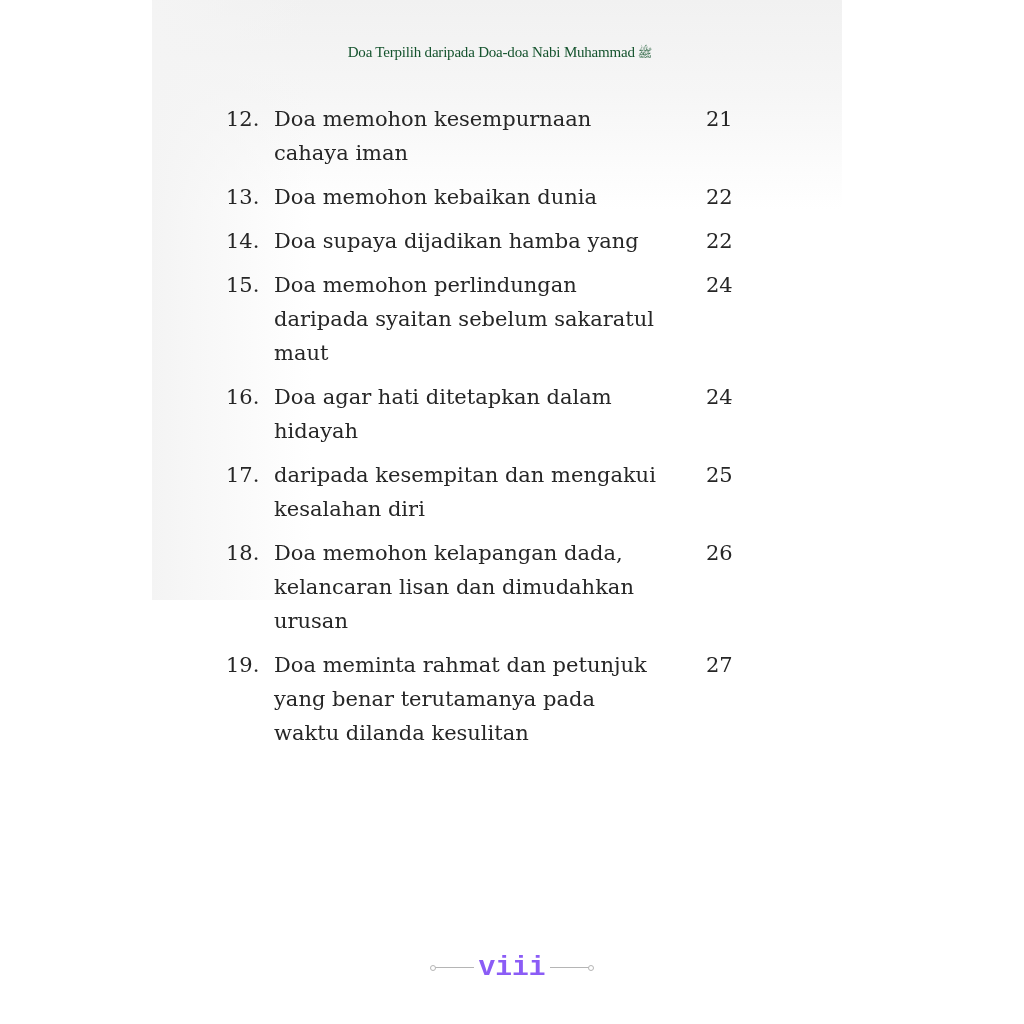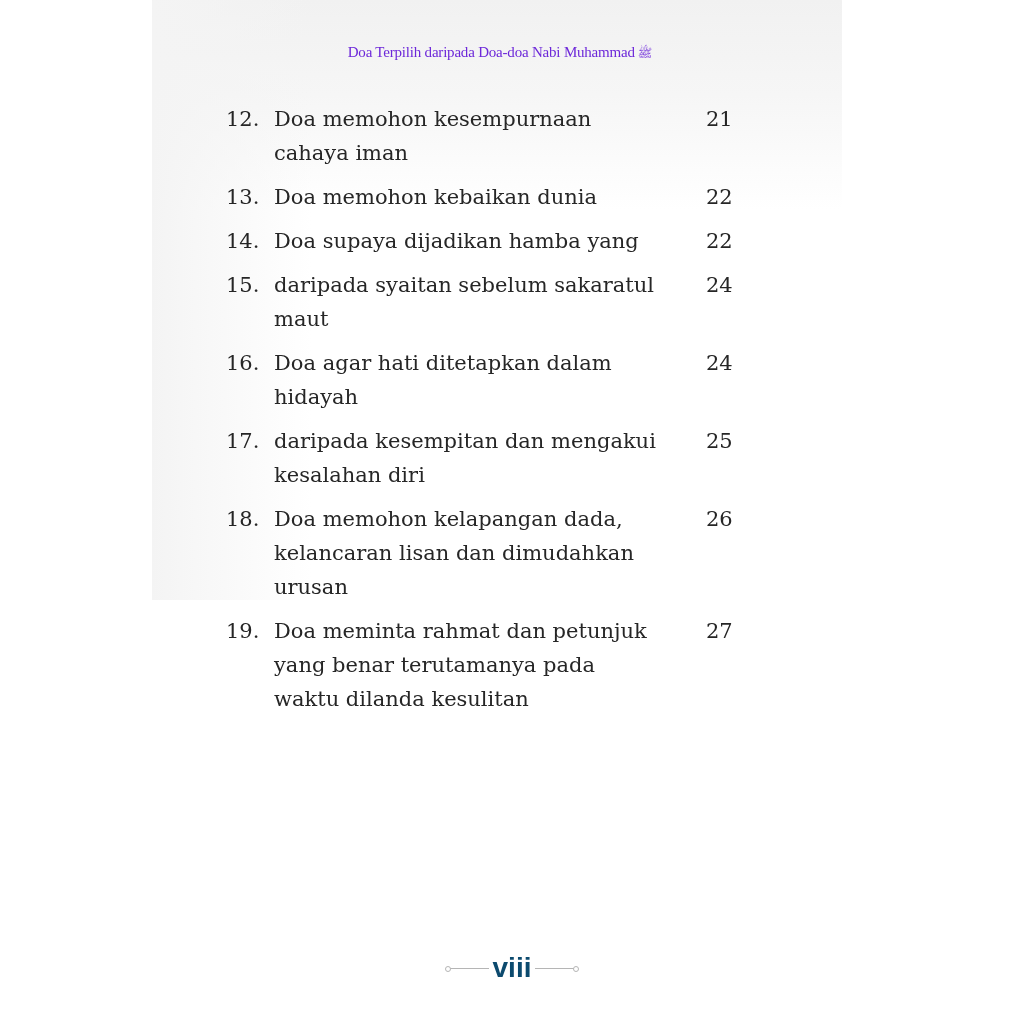--- a/index.html
+++ b/index.html
@@ -15,21 +15,21 @@
       background: linear-gradient(180deg, #f1f1f1 0%, #f6f6f6 45%, rgba(255,255,255,0) 100%);
     }
     .page-wash::before {
       content: ""; position: absolute; left: 0; top: 0; width: 160px; height: 600px;
       background: linear-gradient(90deg, #f4f4f4 0%, rgba(255,255,255,0) 100%);
     }
     .running-header {
       position: absolute; top: 44px; left: 300px; width: 400px;
       text-align: center;
       font-family: "Liberation Serif", serif;
-      font-size: 15px; color: #6d28d9; letter-spacing: -0.2px;
+      font-size: 15px; color: #14532d; letter-spacing: -0.2px;
     }
     .running-header .emblem { font-size: 12px; margin-left: 3px; }
     .toc {
       position: absolute; left: 226px; top: 102px; width: 520px;
     }
     .toc-entry {
       display: flex; align-items: flex-start;
       font-size: 21px; line-height: 34px;
       margin-bottom: 10px;
       justify-content: flex-end;
@@ -45,22 +45,22 @@
     .folio .rule {
       display: inline-block; width: 40px; height: 1px; background: #b5b5b5; position: relative;
     }
     .folio .rule::after {
       content: ""; position: absolute; top: -2px; width: 4px; height: 4px;
       border: 1px solid #b5b5b5; border-radius: 50%; background: #fff;
     }
     .folio .rule.left::after { left: -4px; }
     .folio .rule.right::after { right: -4px; }
     .folio .num {
-      font-family: Liberation Sans, sans-serif; font-weight: bold;
-      font-size: 28px; color: #0c4a6e; padding: 0 4px;
+      font-family: Liberation Mono, monospace; font-weight: bold;
+      font-size: 28px; color: #8b5cf6; padding: 0 4px;
     }
   </style>
 </head>
 <body>
 
 <div class="page-wash"></div>
 
 <div class="running-header">
   <span>Doa Terpilih daripada Doa-doa Nabi Muhammad</span><span class="emblem">ﷺ</span>
 </div>
@@ -84,20 +84,21 @@
   <div class="toc-entry">
     <span class="toc-num">14.</span>
     <span class="toc-title">
       <span>Doa supaya dijadikan hamba yang</span>
     </span>
     <span class="toc-page">22</span>
   </div>
   <div class="toc-entry">
     <span class="toc-num">15.</span>
     <span class="toc-title">
+      <span>Doa memohon perlindungan</span>
       <span>daripada syaitan sebelum sakaratul</span>
       <span>maut</span>
     </span>
     <span class="toc-page">24</span>
   </div>
   <div class="toc-entry">
     <span class="toc-num">16.</span>
     <span class="toc-title">
       <span>Doa agar hati ditetapkan dalam</span>
       <span>hidayah</span>

